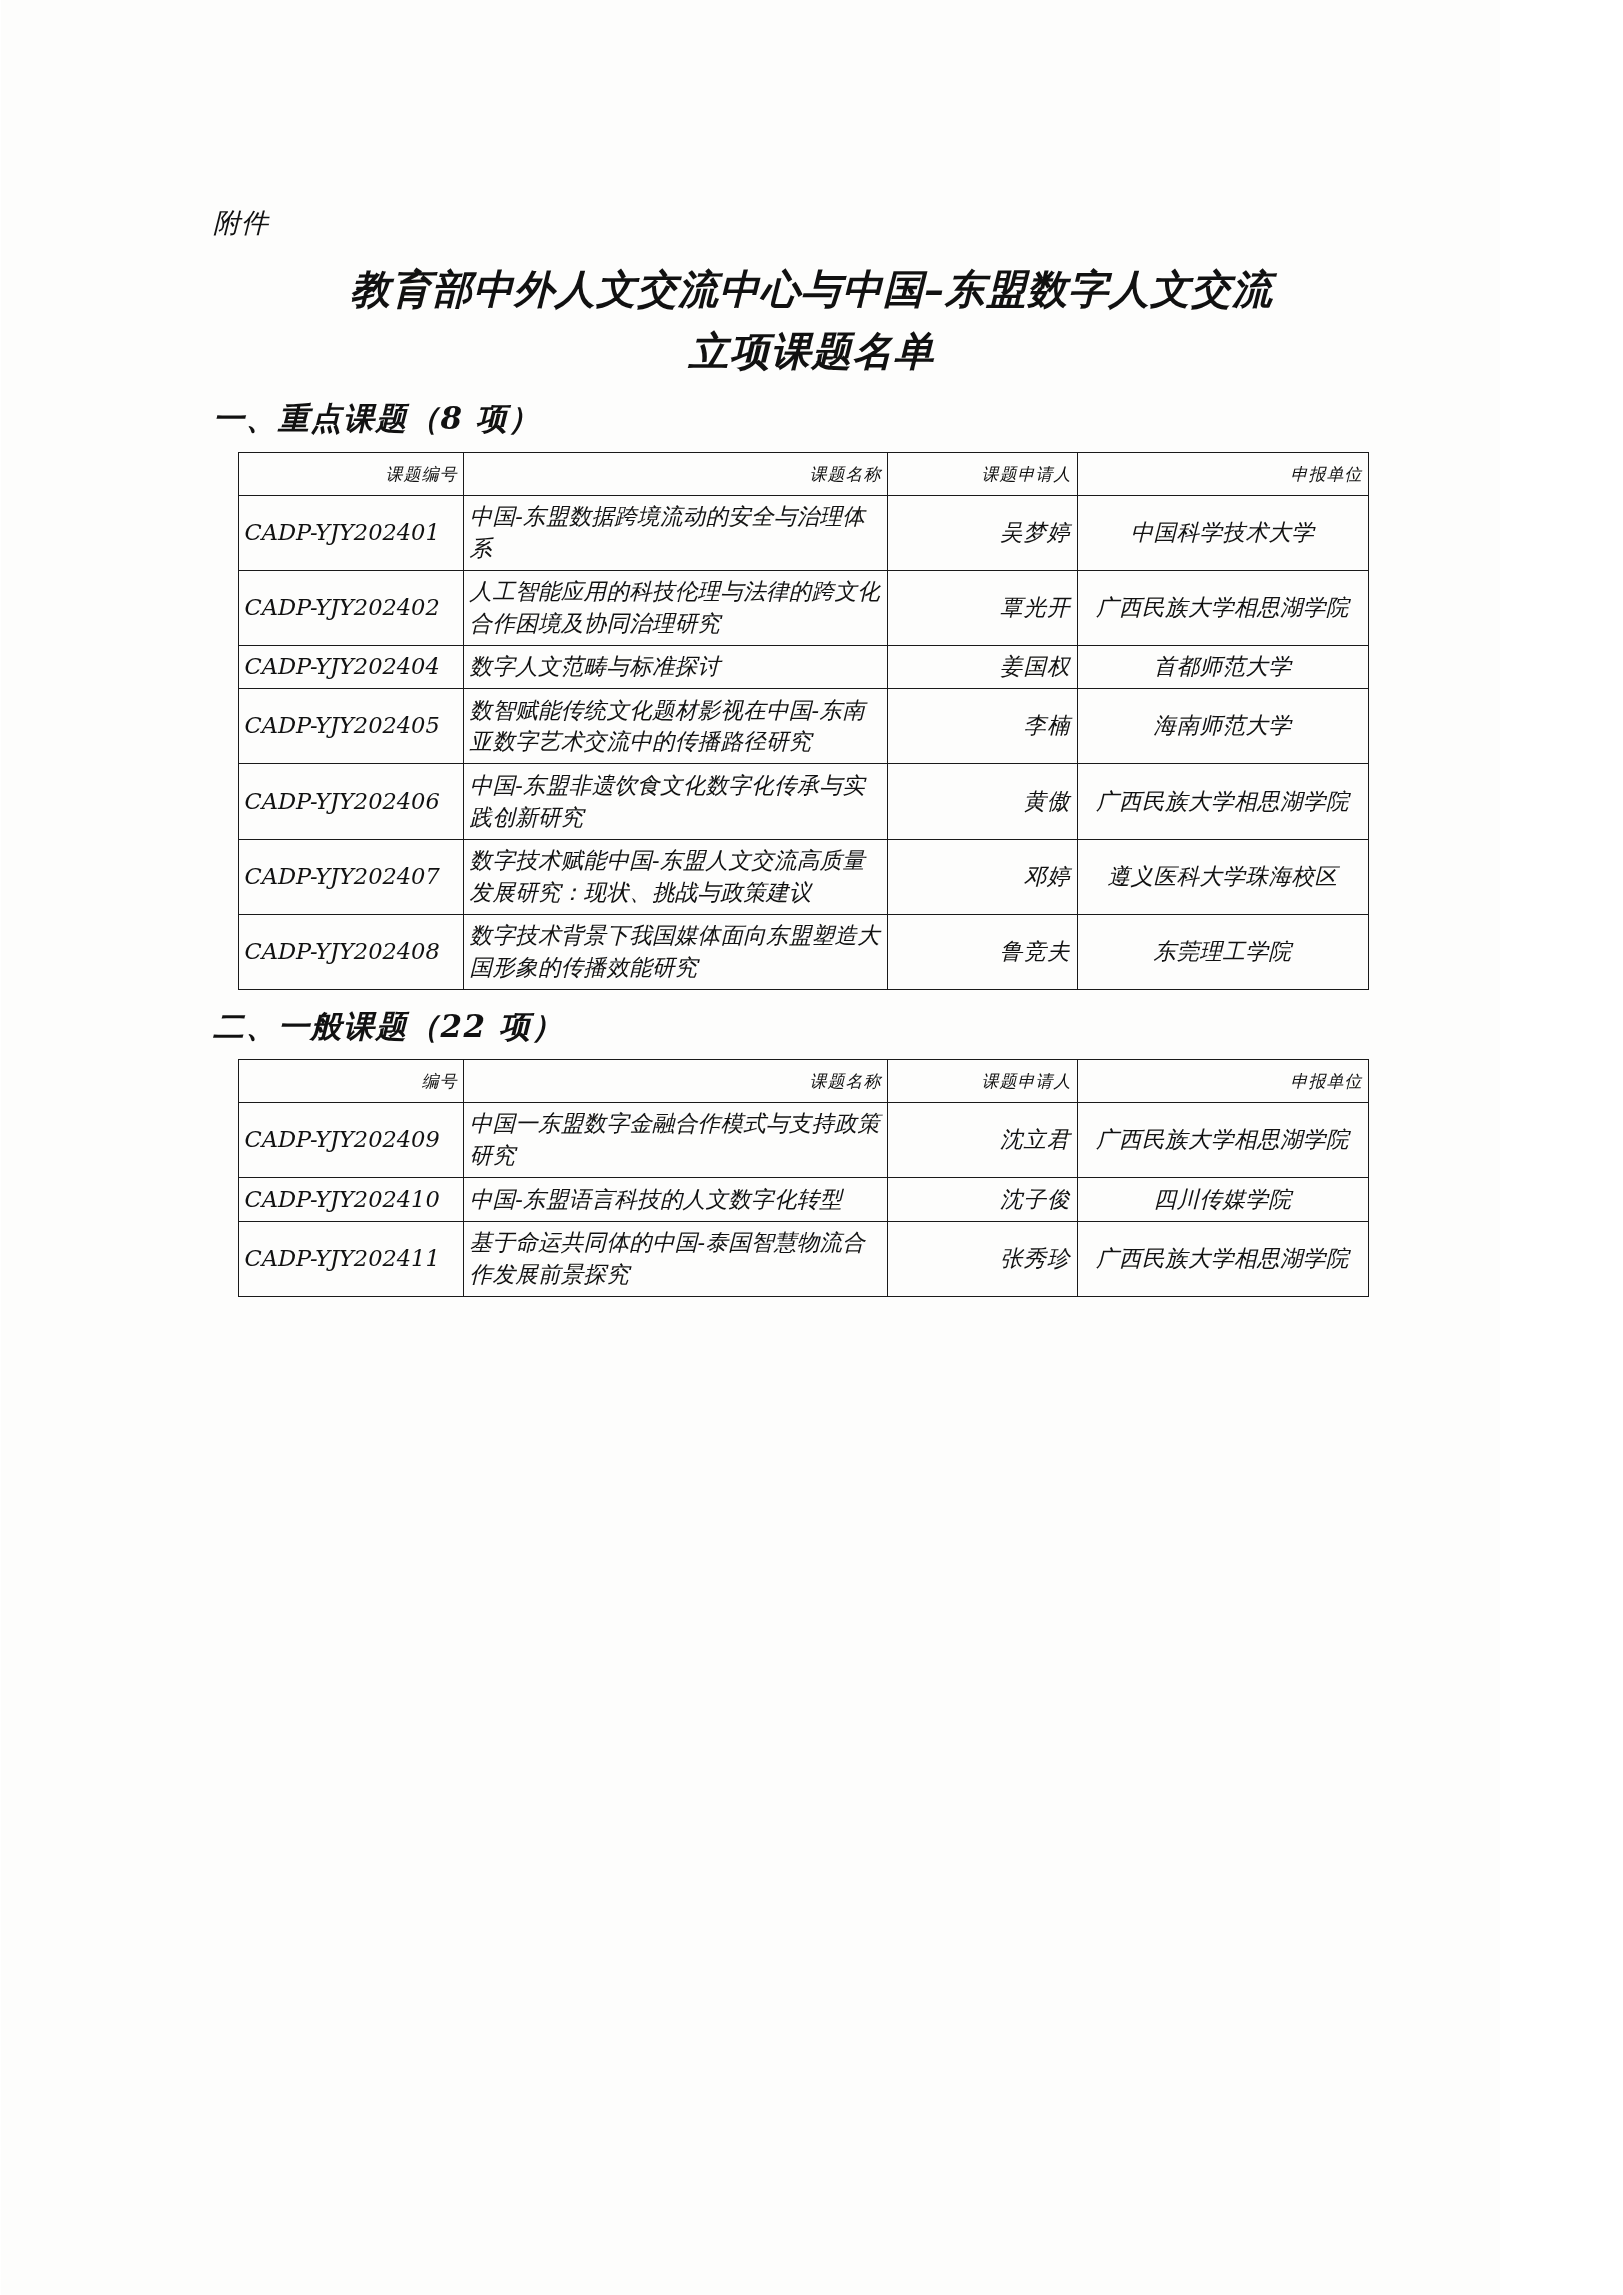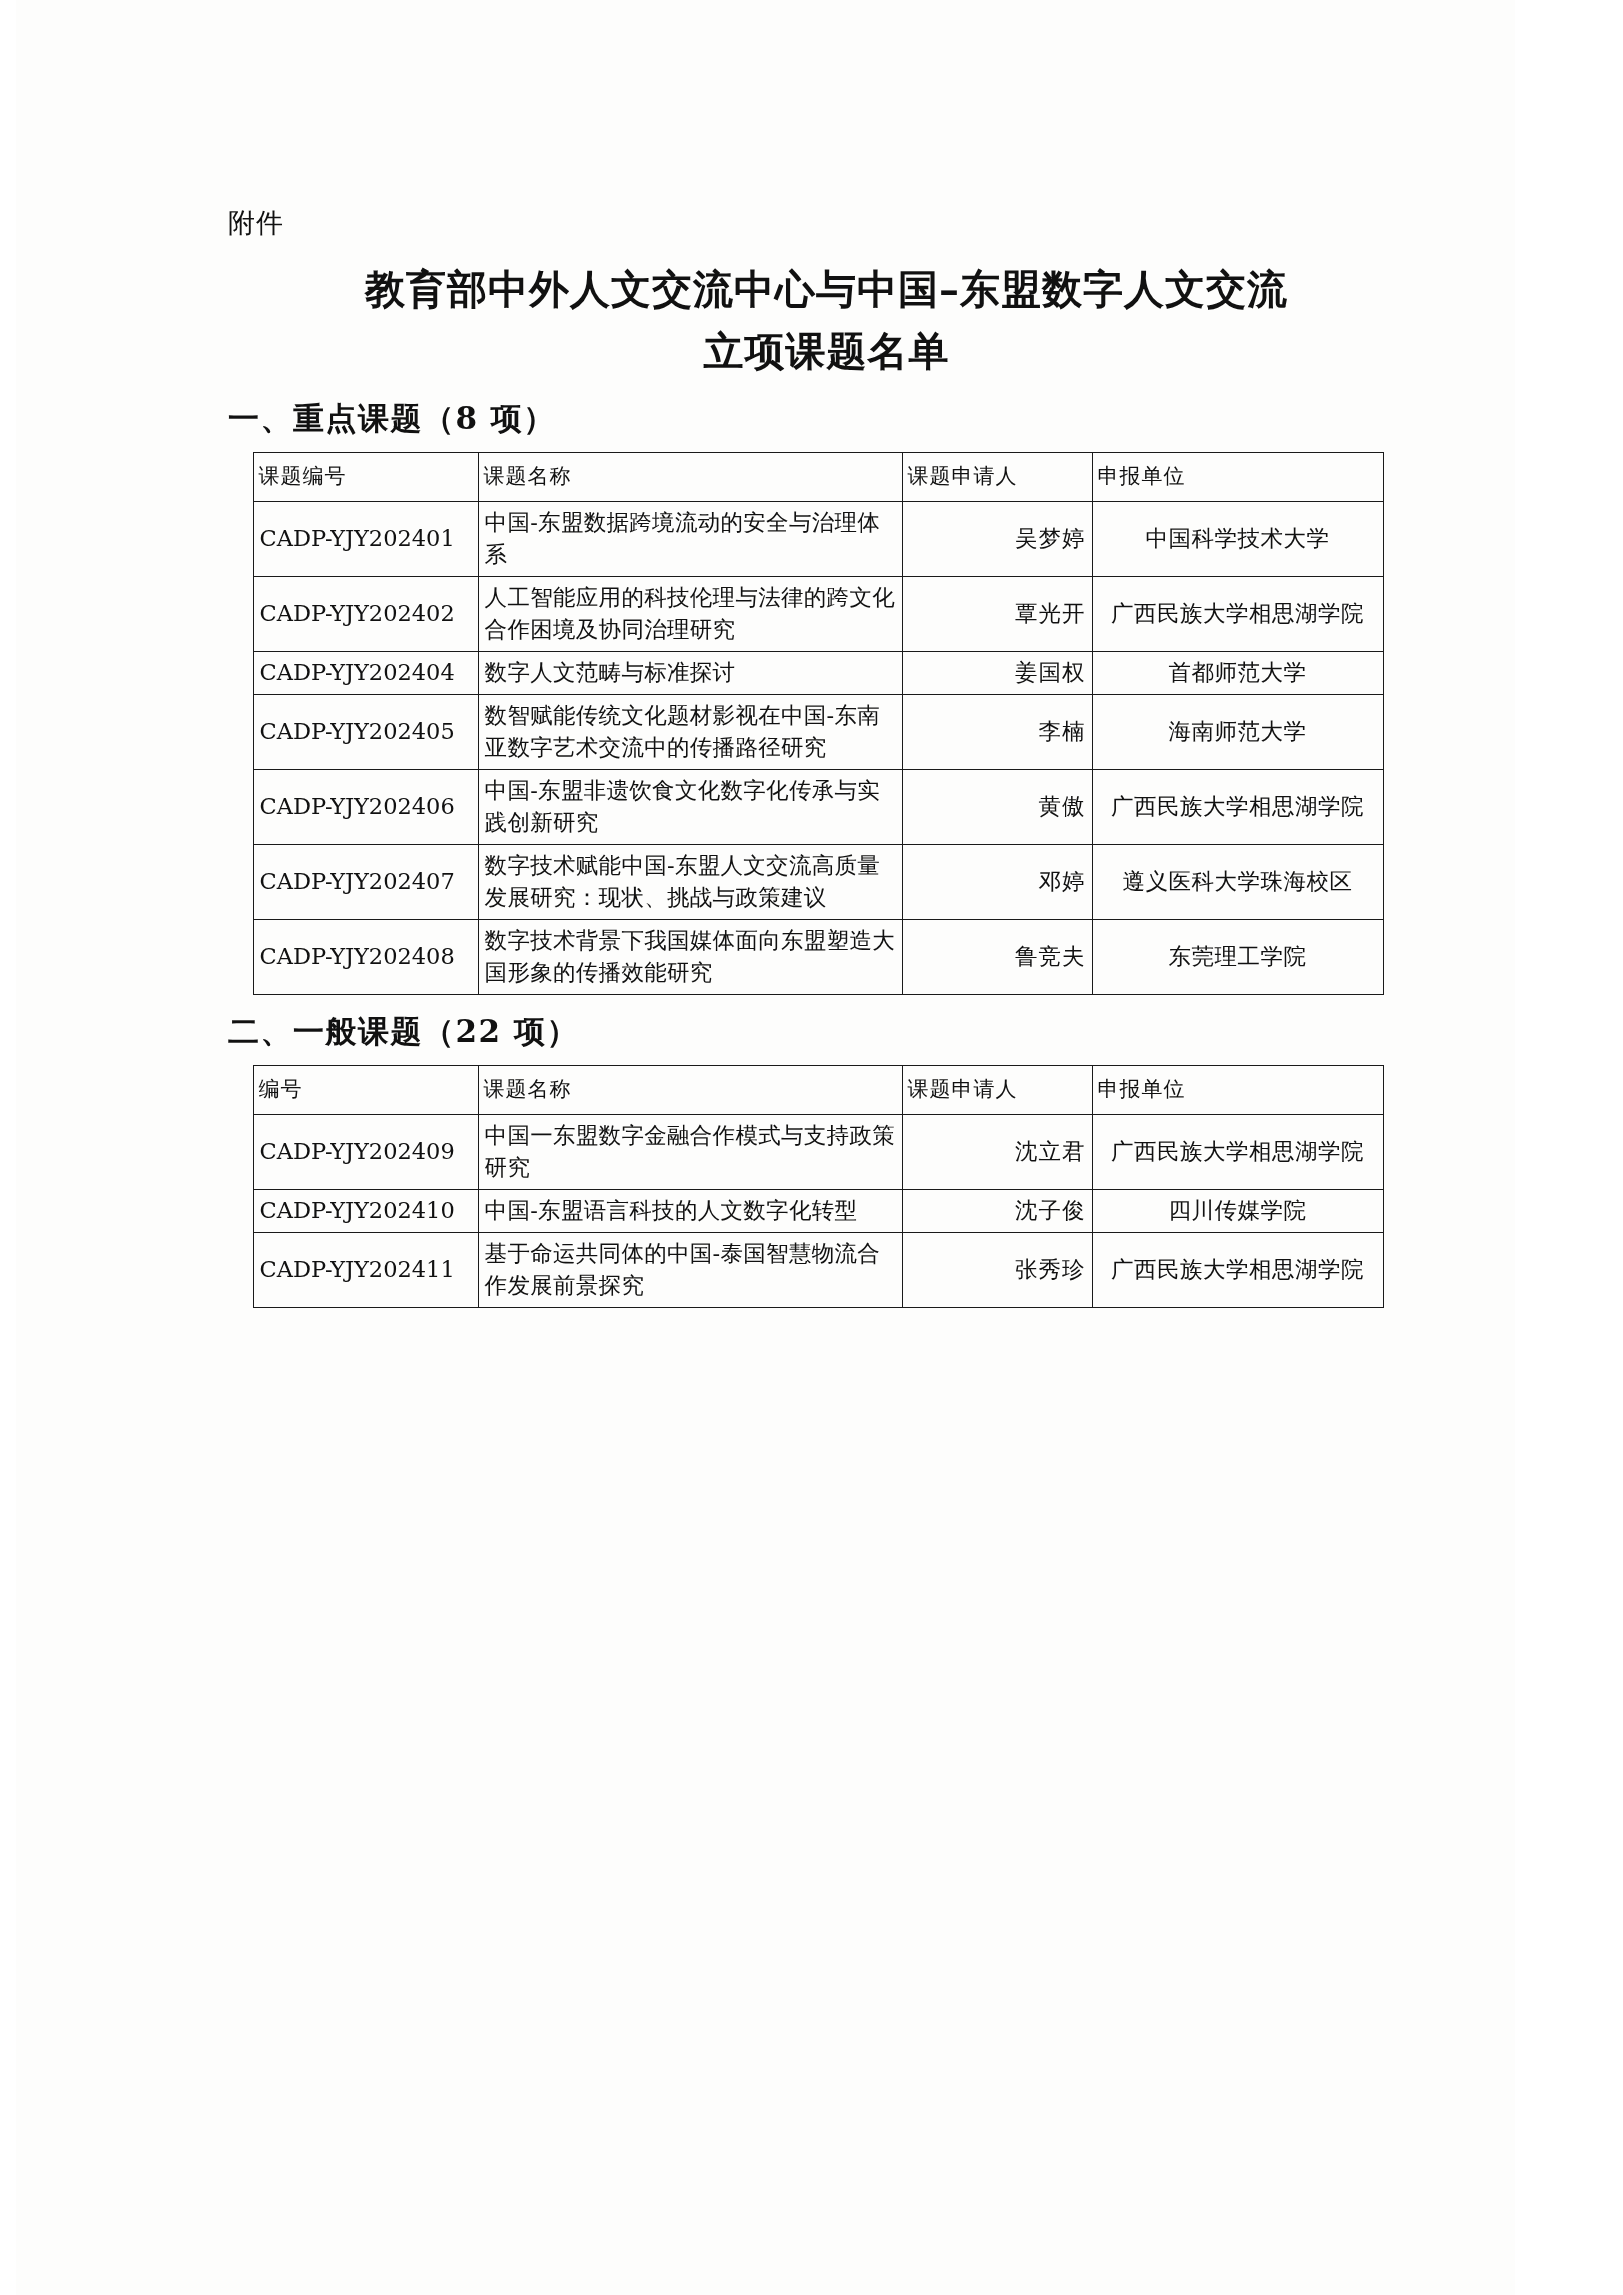--- a/index.html
+++ b/index.html
@@ -10,25 +10,26 @@
   body {
     width: 1623px;
     height: 2295px;
     font-family: "DejaVu Serif", "Liberation Serif", serif;
     color: #111111;
     position: relative;
     overflow: hidden;
   }
   .page {
     position: absolute;
-    left: 16px;
+    left: 1px;
     top: 0;
     width: 1499px;
     height: 2295px;
     background: #fdfdfc;
+    font-style: italic;
   }
   .content {
     position: absolute;
     left: 212px;
     top: 205px;
     width: 1197px;
   }
   .attachment-label {
     font-size: 27px;
     line-height: 1.3;
@@ -63,22 +64,22 @@
   }
   table.list-table td, table.list-table th {
     border: 1px solid #1a1a1a;
     padding: 5.1px 6.1px;
     font-size: 22.5px;
     line-height: 1.42;
     vertical-align: middle;
     font-weight: normal;
   }
   table.list-table th {
-    text-align: left;
-    font-size: 21px;
+    text-align: right;
+    font-size: 17px;
     letter-spacing: 1px;
     padding: 9.2px 5.1px;
   }
   td.code {
     text-align: left;
     white-space: nowrap;
     font-size: 21.5px;
     letter-spacing: 0px;
   }
   td.name {

